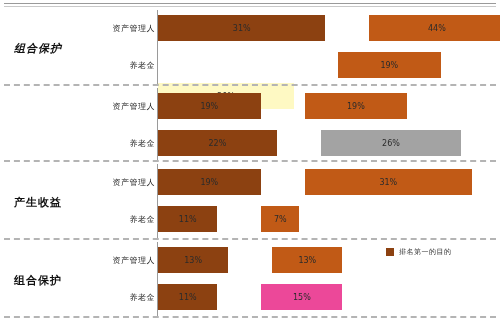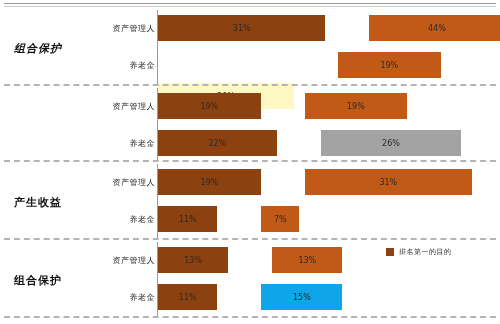--- a/index.html
+++ b/index.html
@@ -208,21 +208,21 @@
               <span class="seg-label">13%</span>
             </div>
           </div>
         </div>
         <div class="row" style="top: 42px;">
           <div class="row-label">养老金</div>
           <div class="bar-wrap" style="left: 158px;">
             <div class="seg" style="width: 59.4px; background: rgb(140, 65, 17);">
               <span class="seg-label">11%</span>
             </div>
-            <div class="seg" style="width: 81px; background: #0ea5e9;">
+            <div class="seg" style="width: 81px; background: #ec4899;">
               <span class="seg-label">15%</span>
             </div>
           </div>
         </div>
       </div>
       <div class="group-sep" style="top: 84px;"></div>
       <div class="group-sep" style="top: 160px;"></div>
       <div class="group-sep" style="top: 238px;"></div>
       <div class="group-sep" style="top: 316px;"></div>
     </div>

